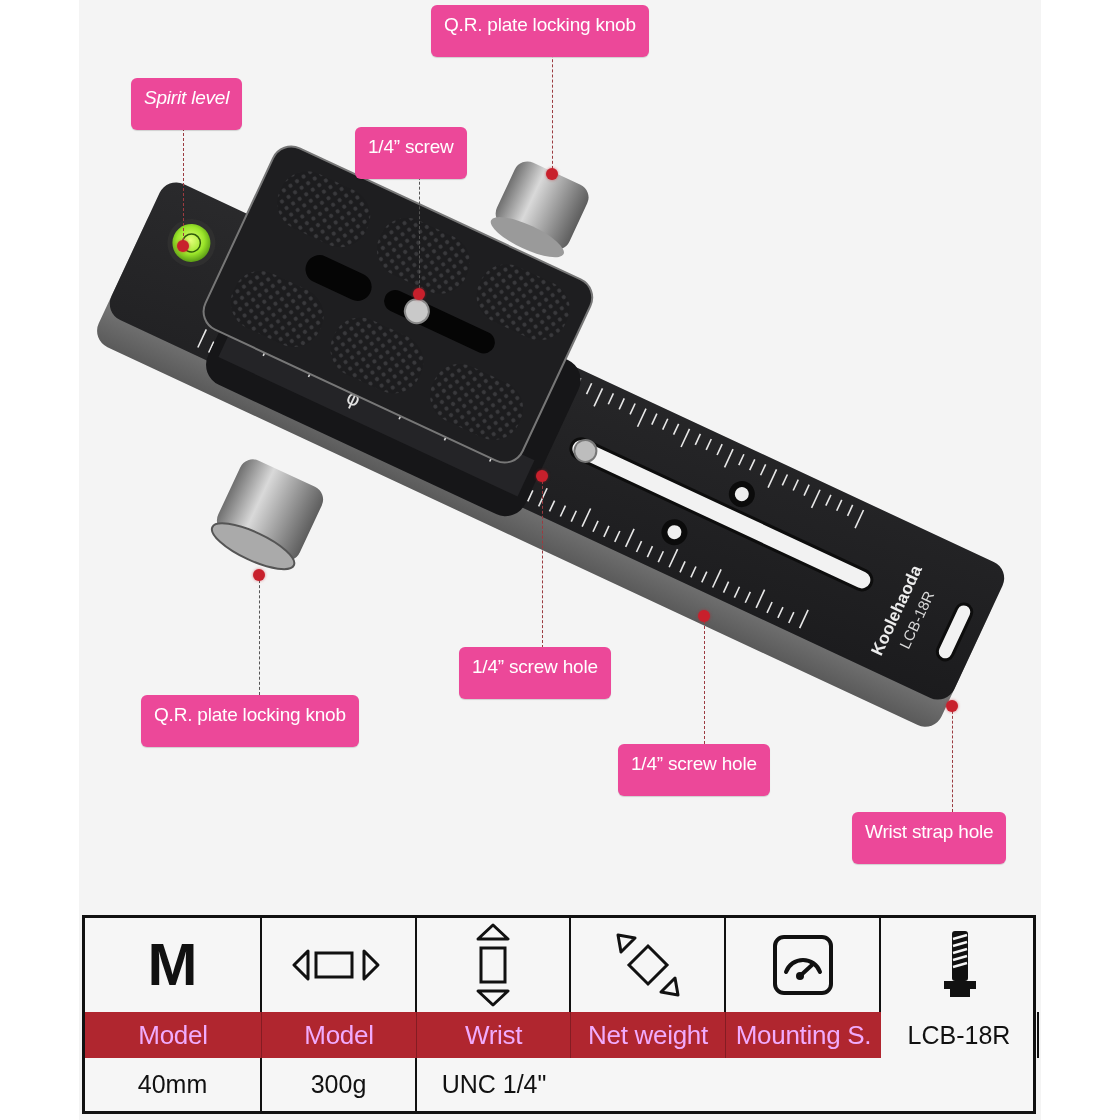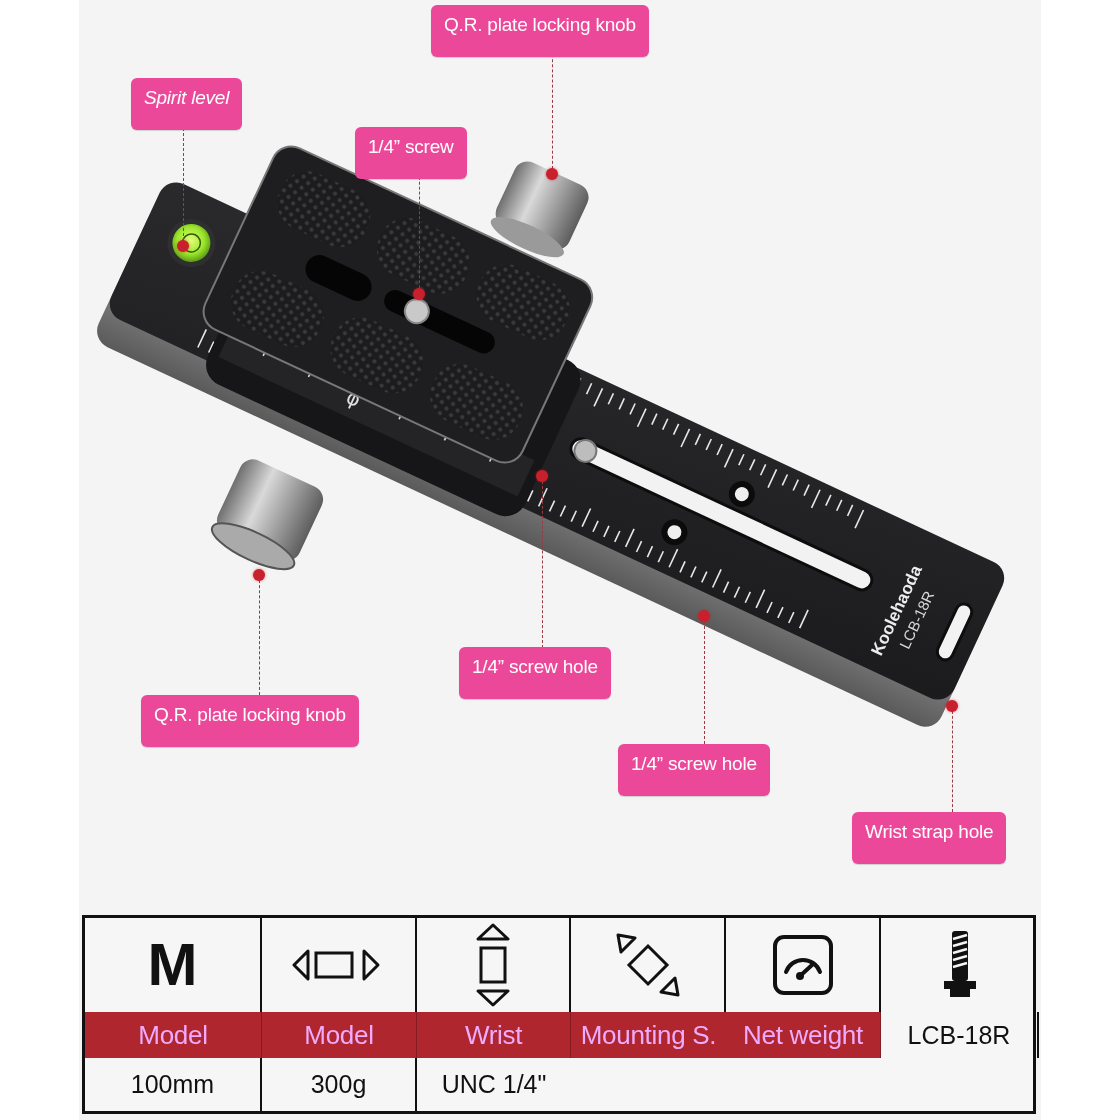--- a/index.html
+++ b/index.html
@@ -303,20 +303,20 @@
           <line x1="11" y1="31" x2="25" y2="27"></line>
         <line x1="11" y1="38" x2="25" y2="34"></line>
       </g>
       <path d="M2 52 H34 V60 H28 V68 H8 V60 H2 Z" fill="#111"></path>
     </svg>
   </div>
 
   <div class="cell label-cell">Model</div>
   <div class="cell label-cell">Model</div>
   <div class="cell label-cell">Wrist</div>
+  <div class="cell label-cell">Net weight</div>
   <div class="cell label-cell last">Mounting S.</div>
-  <div class="cell label-cell">Net weight</div>
 
   <div class="cell value-cell">LCB-18R</div>
-  <div class="cell value-cell">100mm</div>
+  <div class="cell value-cell">40mm</div>
   <div class="cell value-cell">300g</div>
   <div class="cell value-cell last">UNC 1/4"</div>
 </div>
 
 </body></html>

